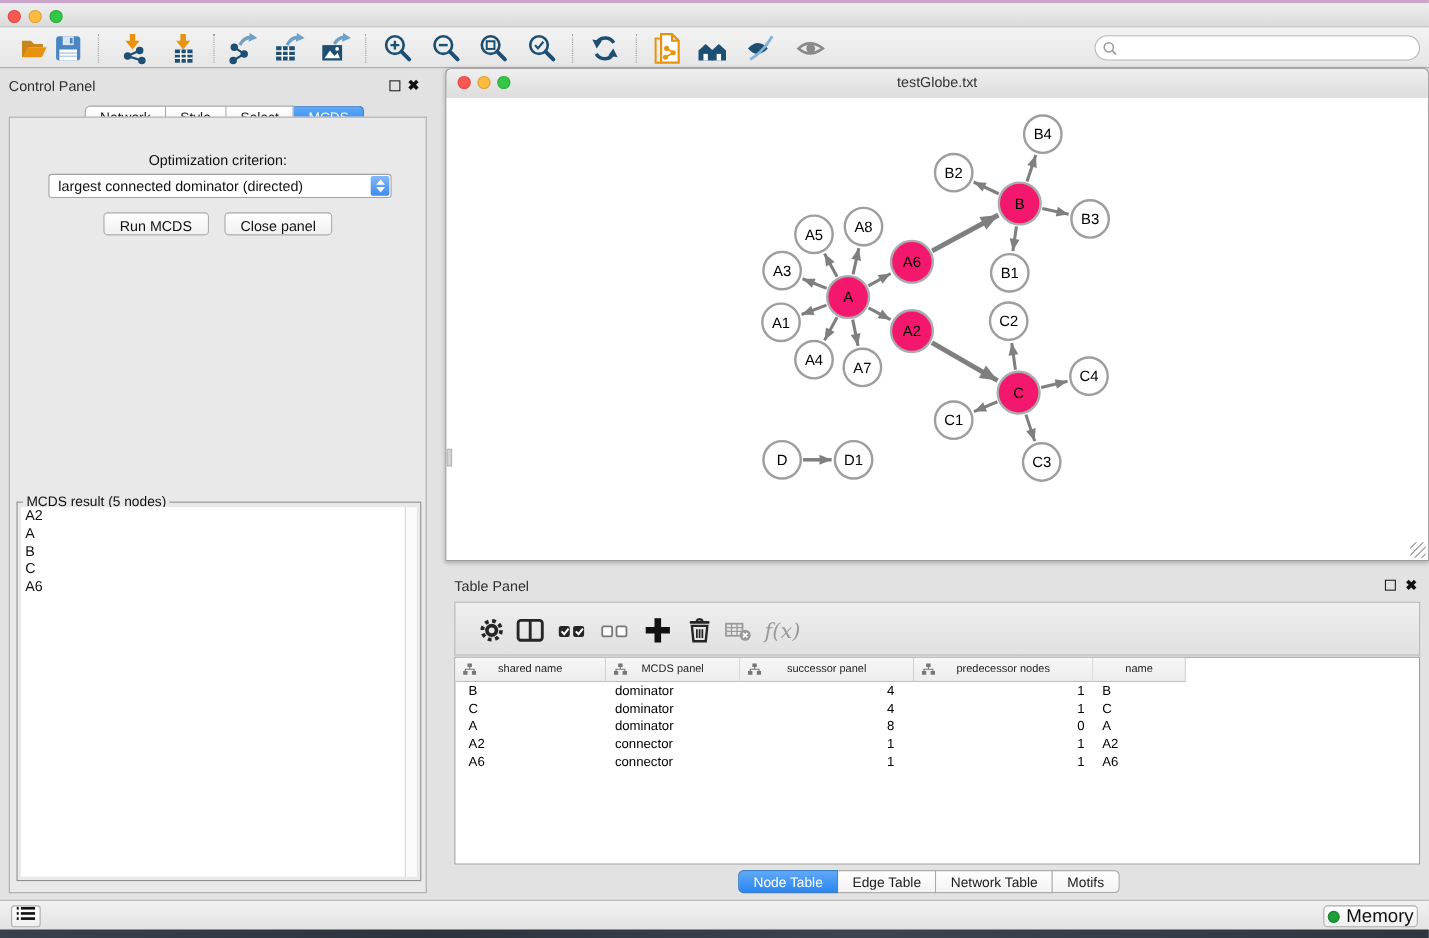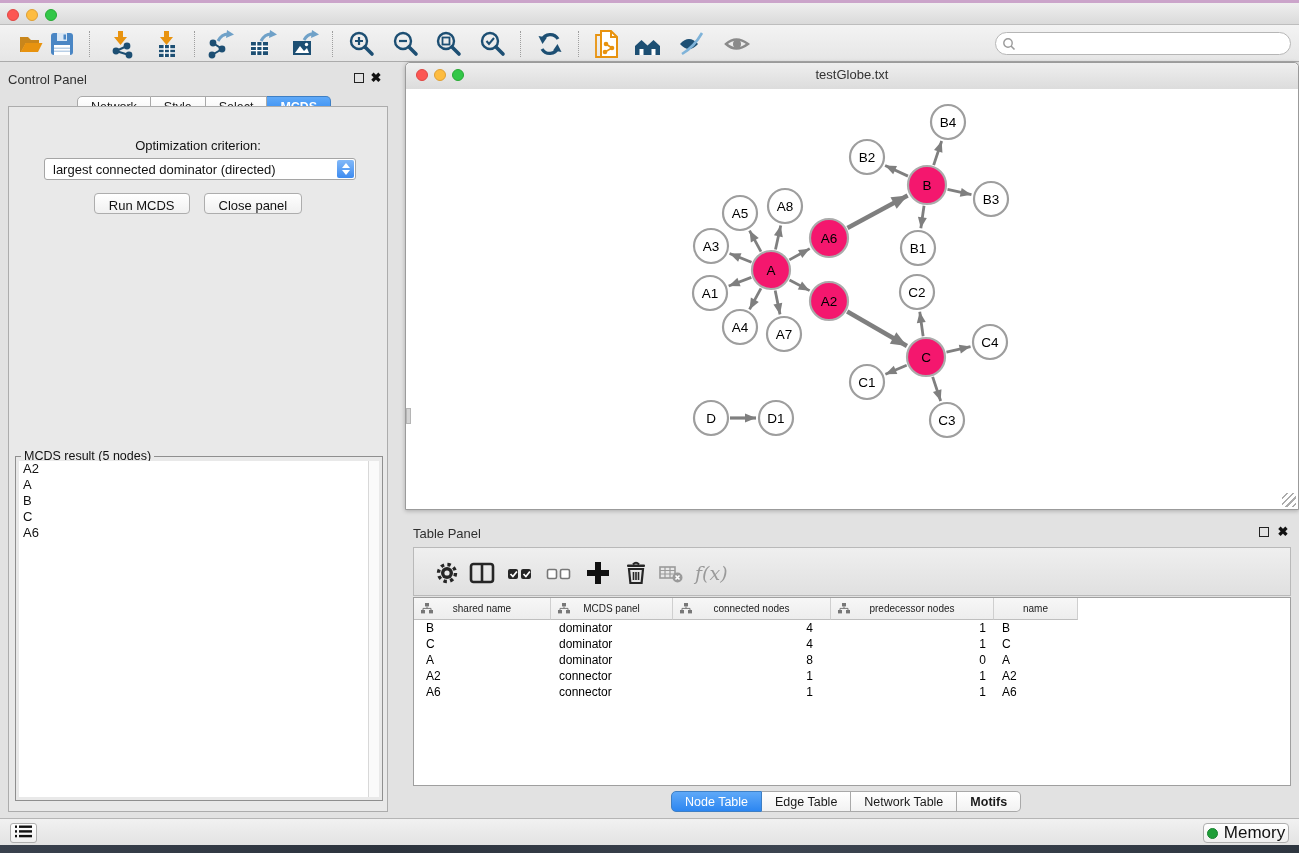--- a/index.html
+++ b/index.html
@@ -35,21 +35,21 @@
   .cp-titlerow { position:absolute; left:8px; top:70px; width:382px; height:20px; }
   .panel-title { font-size:13px; color:#2F2F2F; }
   .float-ico { position:absolute; top:3px; width:10px; height:10px; border:1.5px solid #222; background:transparent; }
   .close-ico { position:absolute; top:1px; width:12px; height:14px; font-size:13px; font-weight:bold; color:#111; line-height:14px; text-align:center; }
   .cp-float { right:26px; } .cp-close { right:8px; }
 
   .seg-tabs { position:absolute; display:flex; height:21px; }
   .seg-tab { height:21px; line-height:20px; padding:0 13px; font-size:12.5px; color:#1A1A1A;
     background:linear-gradient(#FFFFFF,#F2F2F2); border:1px solid #A9A9A9; border-left:none; text-align:center; }
   .seg-tab:first-child { border-left:1px solid #A9A9A9; border-radius:5px 0 0 5px; }
-  .seg-tab:last-child { border-radius:0 5px 5px 0;font-weight:bold; }
+  .seg-tab:last-child { border-radius:0 5px 5px 0; }
   .seg-tab.active { background:linear-gradient(#5FA9F8,#2C86F1); color:#fff; border-color:#3E7FC4; }
   .cp-tabs { left:77px; top:96px; }
 
   .cp-body { position:absolute; left:8px; top:106px; width:380px; height:706px;
     background:#E9E9E9; border:1px solid #ACACAC; }
   .cp-optlabel { position:absolute; left:0; right:0; top:31px; text-align:center; font-size:13px; color:#111; }
   .cp-select { position:absolute; left:35px; top:51px; width:312px; height:22px; background:#fff;
     border:1px solid #A5A5A5; border-radius:3px; }
   .cp-select .val { position:absolute; left:8px; top:3px; font-size:13px; color:#111; }
   .cp-select .spinner { position:absolute; right:1px; top:1px; width:17px; height:18px; border-radius:2px 2px 2px 2px;
@@ -447,21 +447,21 @@
           </svg>
         <span>MCDS panel</span>
         </div>
       <div class="th" style="width:158px">
         <svg class="hier" width="12" height="11" viewBox="0 0 12 11">
             <rect x="4" y="0" width="4" height="3.4" fill="#777"></rect>
             <rect x="0" y="7" width="4" height="3.4" fill="#777"></rect>
             <rect x="8" y="7" width="4" height="3.4" fill="#777"></rect>
             <path d="M6 3.4 v2 M2 7 v-1.6 h8 V7" stroke="#777" fill="none"></path>
           </svg>
-        <span>connected nodes</span>
+        <span>successor panel</span>
         </div>
       <div class="th" style="width:163px">
         <svg class="hier" width="12" height="11" viewBox="0 0 12 11">
             <rect x="4" y="0" width="4" height="3.4" fill="#777"></rect>
             <rect x="0" y="7" width="4" height="3.4" fill="#777"></rect>
             <rect x="8" y="7" width="4" height="3.4" fill="#777"></rect>
             <path d="M6 3.4 v2 M2 7 v-1.6 h8 V7" stroke="#777" fill="none"></path>
           </svg>
         <span>predecessor nodes</span>
         </div>

